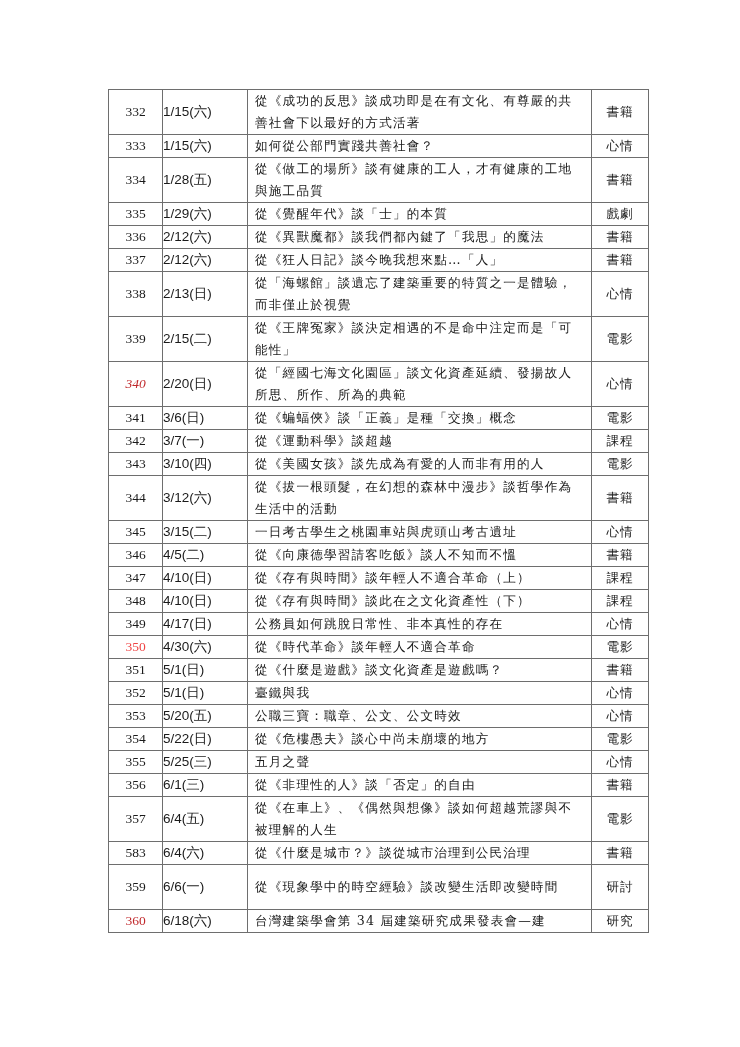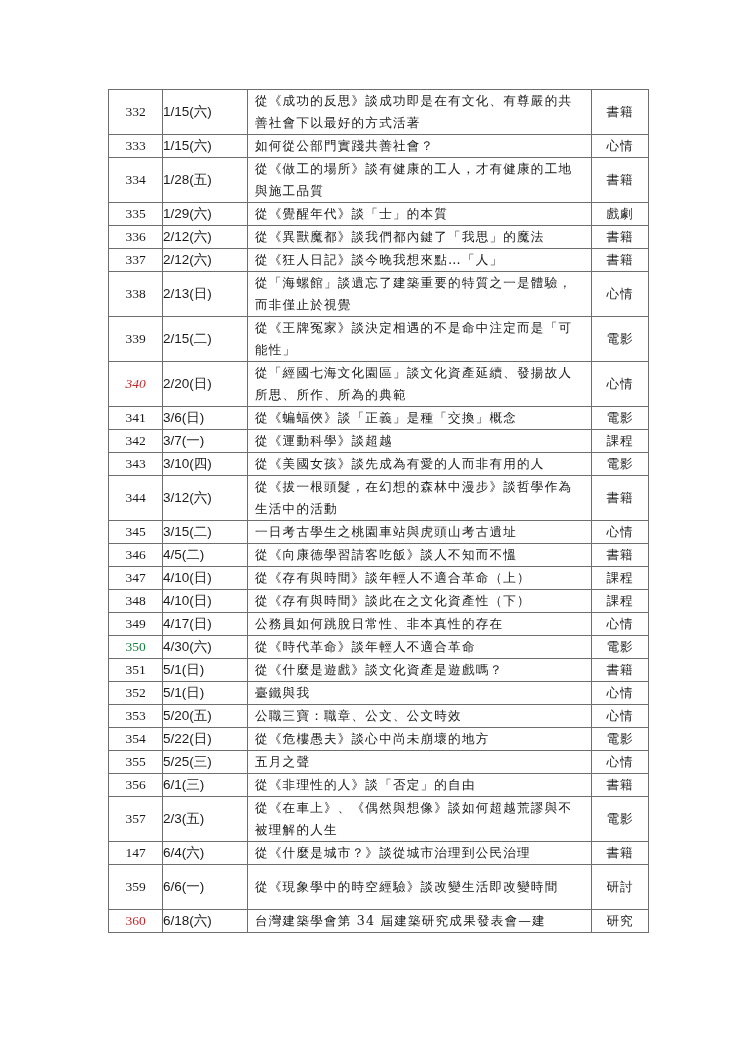--- a/index.html
+++ b/index.html
@@ -125,21 +125,21 @@
     <td class="title">從《存有與時間》談此在之文化資產性（下）</td>
     <td class="cat">課程</td>
   </tr>
         <tr class="single">
     <td class="num">349</td>
     <td class="date">4/17(日)</td>
     <td class="title">公務員如何跳脫日常性、非本真性的存在</td>
     <td class="cat">心情</td>
   </tr>
         <tr class="single">
-    <td class="num" style="color: #15803d;">350</td>
+    <td class="num" style="color: #ef4444;">350</td>
     <td class="date">4/30(六)</td>
     <td class="title">從《時代革命》談年輕人不適合革命</td>
     <td class="cat">電影</td>
   </tr>
         <tr class="single">
     <td class="num">351</td>
     <td class="date">5/1(日)</td>
     <td class="title">從《什麼是遊戲》談文化資產是遊戲嗎？</td>
     <td class="cat">書籍</td>
   </tr>
@@ -168,26 +168,26 @@
     <td class="cat">心情</td>
   </tr>
         <tr class="single">
     <td class="num">356</td>
     <td class="date">6/1(三)</td>
     <td class="title">從《非理性的人》談「否定」的自由</td>
     <td class="cat">書籍</td>
   </tr>
         <tr class="double">
     <td class="num">357</td>
-    <td class="date">2/3(五)</td>
+    <td class="date">6/4(五)</td>
     <td class="title">從《在車上》、《偶然與想像》談如何超越荒謬與不被理解的人生</td>
     <td class="cat">電影</td>
   </tr>
         <tr class="single">
-    <td class="num">147</td>
+    <td class="num">583</td>
     <td class="date">6/4(六)</td>
     <td class="title">從《什麼是城市？》談從城市治理到公民治理</td>
     <td class="cat">書籍</td>
   </tr>
         <tr class="double">
     <td class="num">359</td>
     <td class="date">6/6(一)</td>
     <td class="title">從《現象學中的時空經驗》談改變生活即改變時間</td>
     <td class="cat">研討</td>
   </tr>

